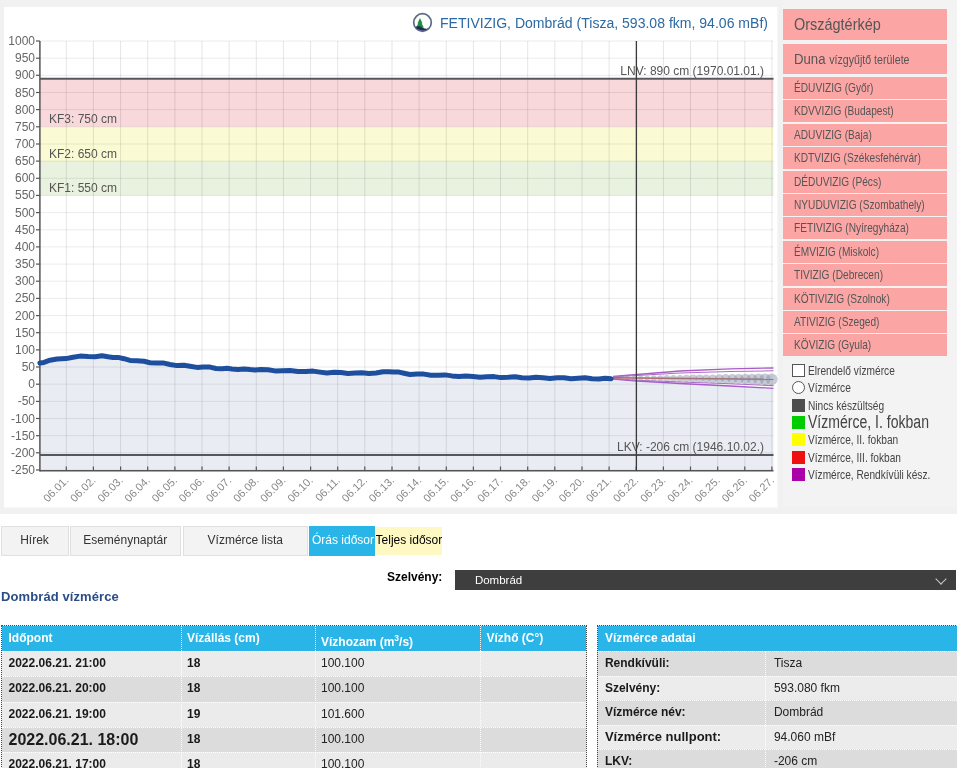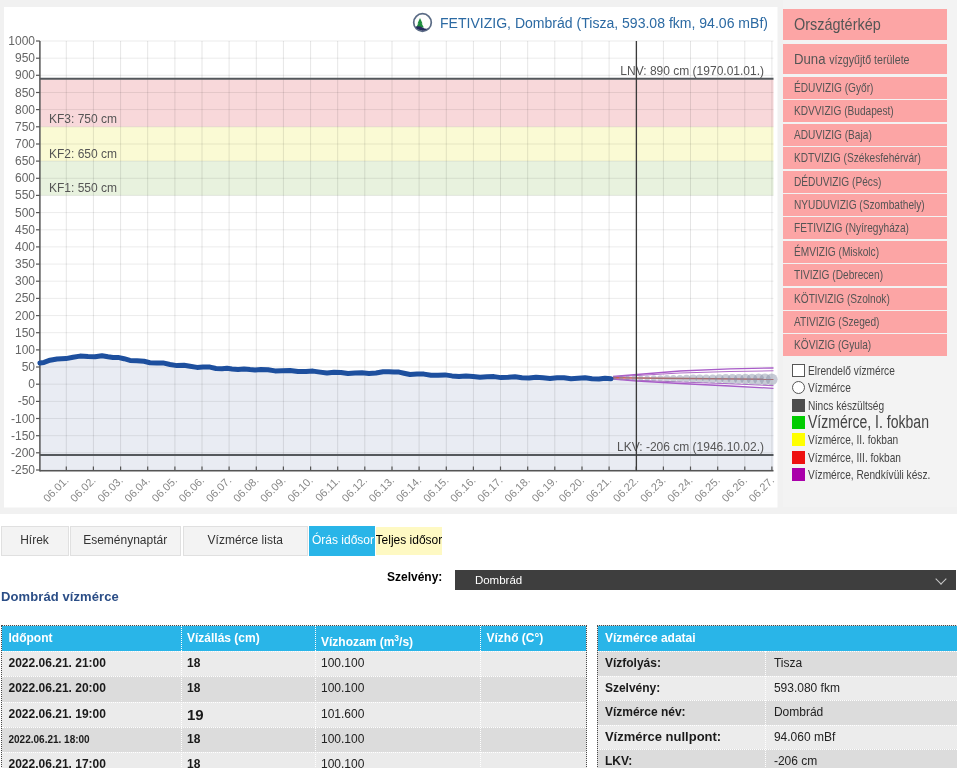--- a/index.html
+++ b/index.html
@@ -280,39 +280,39 @@
 <div style="position:absolute;left:0;top:25.6px;width:100%;height:25.1px;background:#ebebeb;border-top:1px dotted #fff;box-sizing:border-box"></div>
 <div style="position:absolute;left:7px;top:25.6px;height:25.1px;line-height:25.1px;font-size:12px;font-weight:bold;color:#1a1a1a">2022.06.21. 21:00</div>
 <div style="position:absolute;left:185.5px;top:25.6px;height:25.1px;line-height:25.1px;font-size:12px;font-weight:bold;color:#1a1a1a">18</div>
 <div style="position:absolute;left:319.5px;top:25.6px;height:25.1px;line-height:25.1px;font-size:12px;color:#222">100.100</div>
 <div style="position:absolute;left:0;top:50.7px;width:100%;height:25.1px;background:#dcdcdc;border-top:1px dotted #fff;box-sizing:border-box"></div>
 <div style="position:absolute;left:7px;top:50.7px;height:25.1px;line-height:25.1px;font-size:12px;font-weight:bold;color:#1a1a1a">2022.06.21. 20:00</div>
 <div style="position:absolute;left:185.5px;top:50.7px;height:25.1px;line-height:25.1px;font-size:12px;font-weight:bold;color:#1a1a1a">18</div>
 <div style="position:absolute;left:319.5px;top:50.7px;height:25.1px;line-height:25.1px;font-size:12px;color:#222">100.100</div>
 <div style="position:absolute;left:0;top:75.8px;width:100%;height:25.1px;background:#ebebeb;border-top:1px dotted #fff;box-sizing:border-box"></div>
 <div style="position:absolute;left:7px;top:75.8px;height:25.1px;line-height:25.1px;font-size:12px;font-weight:bold;color:#1a1a1a">2022.06.21. 19:00</div>
-<div style="position:absolute;left:185.5px;top:75.8px;height:28px;line-height:25.1px;font-size:15px;font-weight:bold;color:#1a1a1a">19</div>
+<div style="position:absolute;left:185.5px;top:75.8px;height:28px;line-height:25.1px;font-size:12px;font-weight:bold;color:#1a1a1a">19</div>
 <div style="position:absolute;left:319.5px;top:75.8px;height:25.1px;line-height:25.1px;font-size:12px;color:#222">101.600</div>
 <div style="position:absolute;left:0;top:100.9px;width:100%;height:25.1px;background:#dcdcdc;border-top:1px dotted #fff;box-sizing:border-box"></div>
-<div style="position:absolute;left:7px;top:100.9px;height:14px;line-height:25.1px;font-size:10px;font-weight:bold;color:#1a1a1a">2022.06.21. 18:00</div>
+<div style="position:absolute;left:7px;top:100.9px;height:14px;line-height:25.1px;font-size:16px;font-weight:bold;color:#1a1a1a">2022.06.21. 18:00</div>
 <div style="position:absolute;left:185.5px;top:100.9px;height:25.1px;line-height:25.1px;font-size:12px;font-weight:bold;color:#1a1a1a">18</div>
 <div style="position:absolute;left:319.5px;top:100.9px;height:25.1px;line-height:25.1px;font-size:12px;color:#222">100.100</div>
 <div style="position:absolute;left:0;top:126.0px;width:100%;height:25.1px;background:#ebebeb;border-top:1px dotted #fff;box-sizing:border-box"></div>
 <div style="position:absolute;left:7px;top:126.0px;height:25.1px;line-height:25.1px;font-size:12px;font-weight:bold;color:#1a1a1a">2022.06.21. 17:00</div>
 <div style="position:absolute;left:185.5px;top:126.0px;height:25.1px;line-height:25.1px;font-size:12px;font-weight:bold;color:#1a1a1a">18</div>
 <div style="position:absolute;left:319.5px;top:126.0px;height:25.1px;line-height:25.1px;font-size:12px;color:#222">100.100</div>
 <div style="position:absolute;left:179.3px;top:0;height:151px;border-left:1px dotted #fff"></div>
 <div style="position:absolute;left:313.6px;top:0;height:151px;border-left:1px dotted #fff"></div>
 <div style="position:absolute;left:478.8px;top:0;height:151px;border-left:1px dotted #fff"></div>
 </div>
 <div style="position:absolute;left:596.9px;top:624.8px;width:365px;height:160px;border:1px dotted #4a4a4a;background:#dcdcdc">
 <div style="position:absolute;left:0;top:0;width:100%;height:25.7px;background:#29b5e8"></div>
 <div style="position:absolute;left:7px;top:0;height:25.7px;line-height:25.7px;font-size:12px;font-weight:bold;color:#fff">Vízmérce adatai</div>
 <div style="position:absolute;left:0;top:25.7px;width:100%;height:24.4px;background:#dcdcdc;border-top:1px dotted #fff;box-sizing:border-box"></div>
-<div style="position:absolute;left:7px;top:25.7px;height:24.4px;line-height:24.4px;font-size:12px;font-weight:bold;color:#1a1a1a">Vízfolyás:</div>
+<div style="position:absolute;left:7px;top:25.7px;height:24.4px;line-height:24.4px;font-size:12px;font-weight:bold;color:#1a1a1a">Rendkívüli:</div>
 <div style="position:absolute;left:176px;top:25.7px;height:24.4px;line-height:24.4px;font-size:12px;color:#222">Tisza</div>
 <div style="position:absolute;left:0;top:50.1px;width:100%;height:24.4px;background:#ececec;border-top:1px dotted #fff;box-sizing:border-box"></div>
 <div style="position:absolute;left:7px;top:50.1px;height:24.4px;line-height:24.4px;font-size:12px;font-weight:bold;color:#1a1a1a">Szelvény:</div>
 <div style="position:absolute;left:176px;top:50.1px;height:24.4px;line-height:24.4px;font-size:12px;color:#222">593.080 fkm</div>
 <div style="position:absolute;left:0;top:74.5px;width:100%;height:24.4px;background:#dcdcdc;border-top:1px dotted #fff;box-sizing:border-box"></div>
 <div style="position:absolute;left:7px;top:74.5px;height:24.4px;line-height:24.4px;font-size:12px;font-weight:bold;color:#1a1a1a">Vízmérce név:</div>
 <div style="position:absolute;left:176px;top:74.5px;height:24.4px;line-height:24.4px;font-size:12px;color:#222">Dombrád</div>
 <div style="position:absolute;left:0;top:98.9px;width:100%;height:24.4px;background:#ececec;border-top:1px dotted #fff;box-sizing:border-box"></div>
 <div style="position:absolute;left:7px;top:98.9px;height:41px;line-height:24.4px;font-size:13px;font-weight:bold;color:#1a1a1a">Vízmérce nullpont:</div>
 <div style="position:absolute;left:176px;top:98.9px;height:24.4px;line-height:24.4px;font-size:12px;color:#222">94.060 mBf</div>

